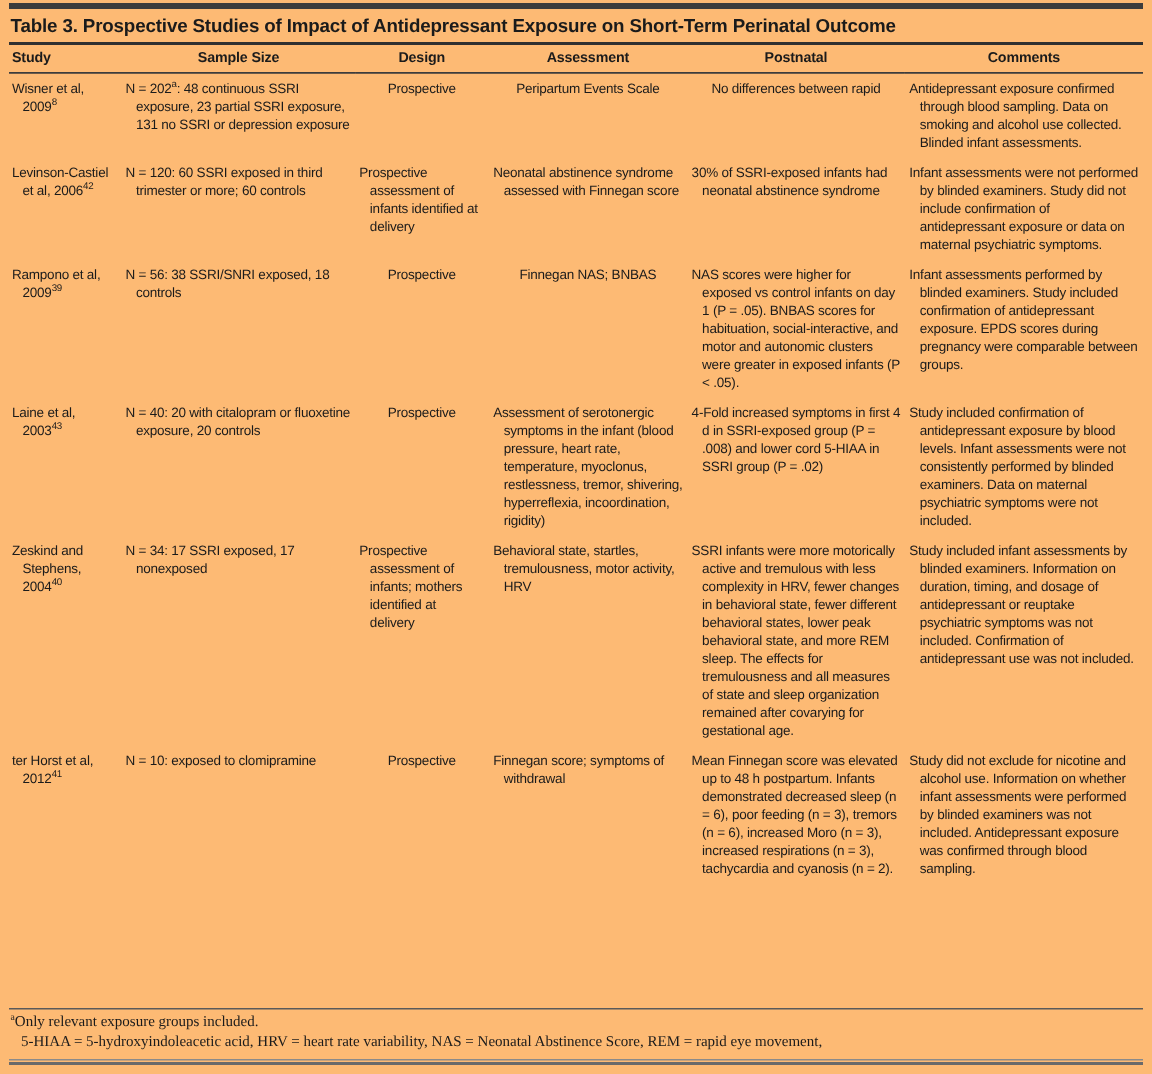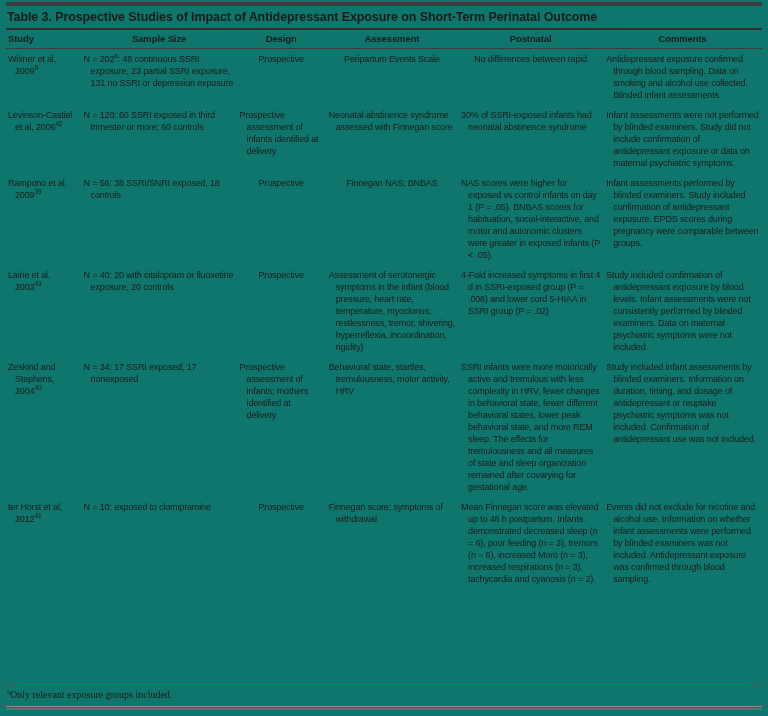--- a/index.html
+++ b/index.html
@@ -1,19 +1,19 @@
 <!DOCTYPE html>
 <html><head>
 <meta charset="utf-8">
 <style>
   html,body{margin:0;padding:0;background:#ffffff;}
   .page{
     box-sizing:border-box;
     width:768px;height:716px;
-    background:#0f766e;
+    background:#fdba74;
     color:#1b1b1b;
     font-family:"Liberation Sans",sans-serif;
     padding:0 6px 6px 6px;
     display:flex;flex-direction:column;
     overflow:hidden;
   }
   .top-rule{margin-top:2px;height:4px;background:#3c3c3c;}
   .title{
     font-size:12.5px;font-weight:bold;letter-spacing:-0.1px;
     padding:4px 1px 4px 1px;
@@ -147,25 +147,26 @@
       <tr>
         <td class="left">
             <div class="hang"><span>ter Horst et al, 2012</span><sup>41</sup></div>
           </td>
         <td class="left">
             <div class="hang"><span>N = 10: exposed to clomipramine</span><sup></sup><span></span></div>
           </td>
         <td class="ctr"><div class="hang">Prospective</div></td>
         <td class="ctr"><div class="hang">Finnegan score; symptoms of withdrawal</div></td>
         <td class="ctr"><div class="hang">Mean Finnegan score was elevated up to 48 h postpartum. Infants demonstrated decreased sleep (n = 6), poor feeding (n = 3), tremors (n = 6), increased Moro (n = 3), increased respirations (n = 3), tachycardia and cyanosis (n = 2).</div></td>
-        <td class="ctr"><div class="hang">Events did not exclude for nicotine and alcohol use. Information on whether infant assessments were performed by blinded examiners was not included. Antidepressant exposure was confirmed through blood sampling.</div></td>
+        <td class="ctr"><div class="hang">Study did not exclude for nicotine and alcohol use. Information on whether infant assessments were performed by blinded examiners was not included. Antidepressant exposure was confirmed through blood sampling.</div></td>
       </tr>
     </tbody>
   </table>
 
   <div class="footnotes">
     <div><sup>a</sup><span>Only relevant exposure groups included.</span></div>
+    <div class="indent">5-HIAA = 5-hydroxyindoleacetic acid, HRV = heart rate variability, NAS = Neonatal Abstinence Score, REM = rapid eye movement,</div>
   </div>
 
   <div class="bottom-rule-a"></div>
   <div class="bottom-rule-b"></div>
 
 </div>
 
 </body></html>

